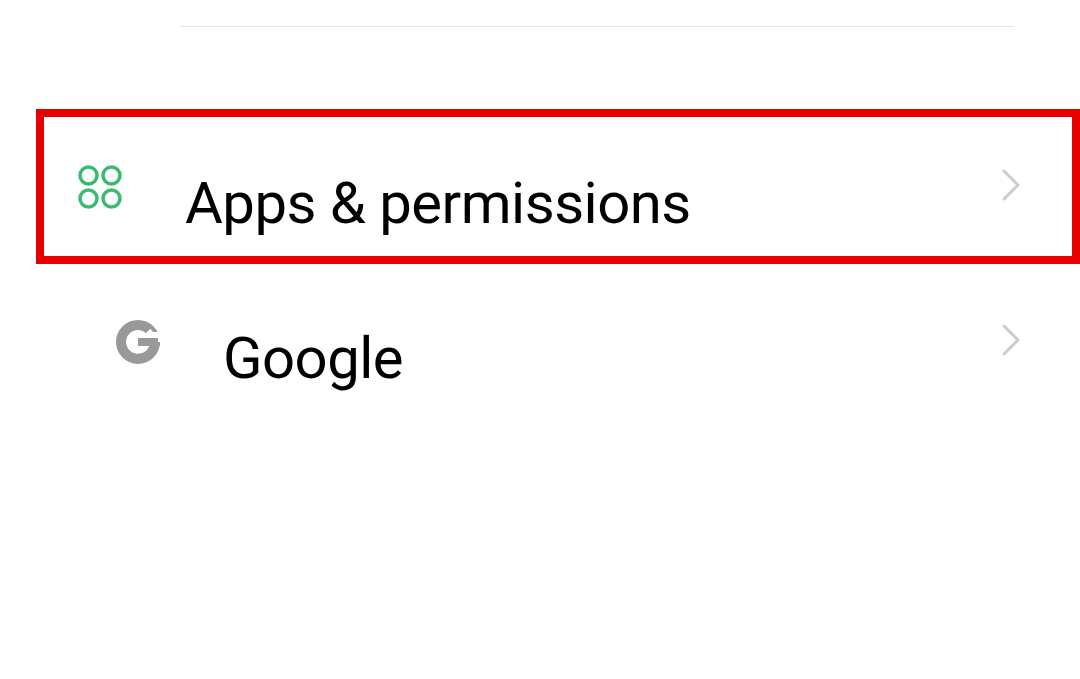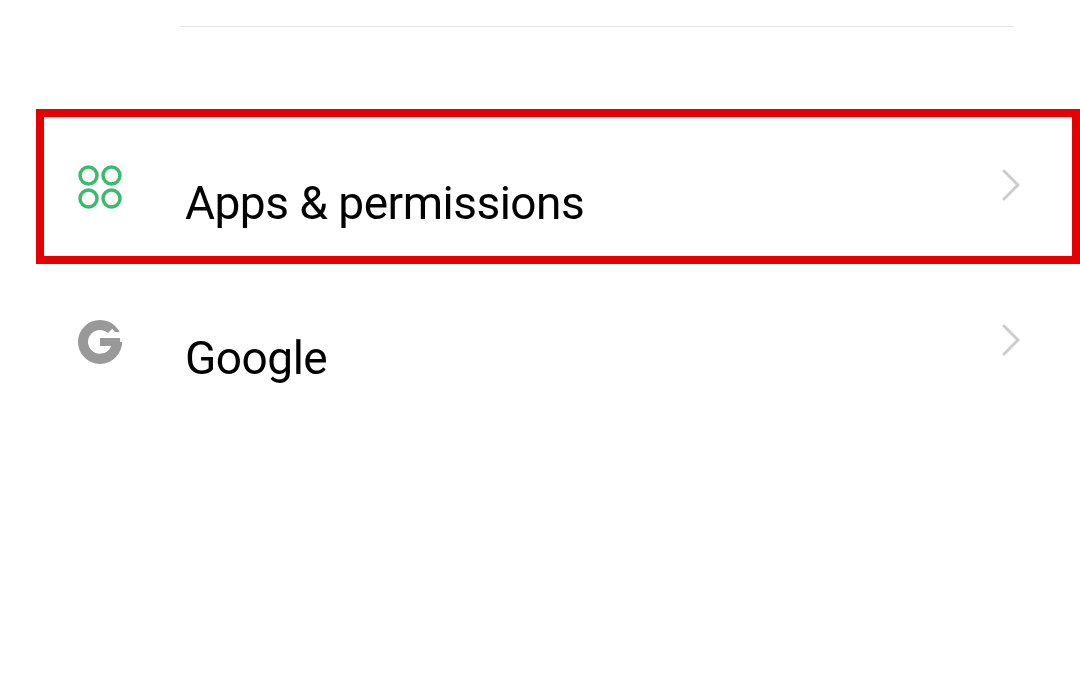--- a/index.html
+++ b/index.html
@@ -23,21 +23,21 @@
     .spacer-top {
       height: 82px;
     }
     .settings-list {
       list-style: none;
     }
     .settings-item {
       display: flex;
       align-items: center;
       height: 155px;
-      padding-left: 75px;
+      padding-left: 113px;
       padding-right: 60px;
       cursor: pointer;
       position: relative;
     }
     .settings-item.highlighted {
       border: 8px solid #e60000;
       margin-left: 36px;
       margin-right: 0;
       padding-left: 31px;
       padding-right: 52px;
@@ -45,21 +45,21 @@
     }
     .icon-wrapper {
       width: 50px;
       height: 50px;
       display: flex;
       align-items: center;
       justify-content: center;
       flex-shrink: 0;
     }
     .item-label {
-      font-size: 46px;
+      font-size: 58px;
       color: #000000;
       margin-left: 60px;
       flex: 1;
       font-weight: 400;
       letter-spacing: -0.5px;
       margin-top: 32px;
     }
     .chevron {
       flex-shrink: 0;
     }

